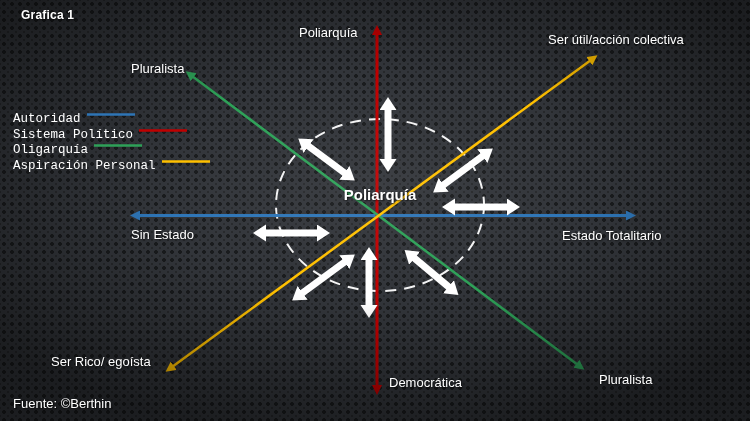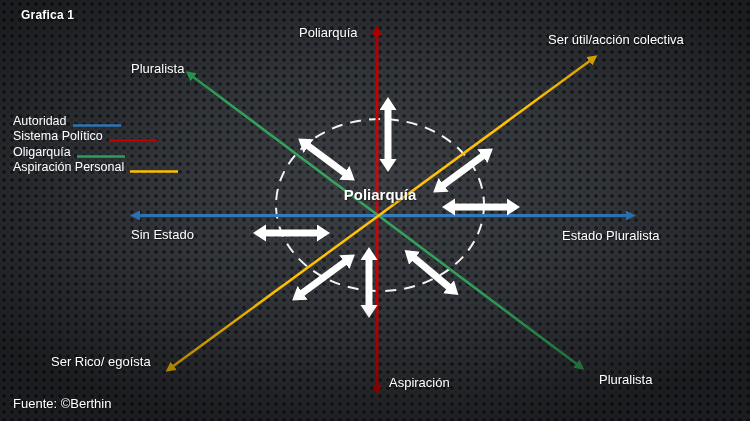--- a/index.html
+++ b/index.html
@@ -32,21 +32,21 @@
   .lbl-ser-rico   { left:51px;  top:354px; }
   .lbl-oligarquia { left:389px; top:375px; }
   .lbl-autoritaria{ left:599px; top:372px; }
   .lbl-fuente     { left:13px;  top:396px; font-size:13px; }
   .center-label {
     position:absolute; left:280px; top:186px; width:200px; text-align:center;
     color:#fff; font-weight:bold; font-size:15px; line-height:18px;
     text-shadow:1px 1px 2px rgba(0,0,0,0.65);
   }
   .legend { position:absolute; left:13px; top:112px; color:#fff; font-size:12.5px; }
-  .legend-row { display:flex; align-items:flex-end; height:15.5px; }
+  .legend-row { display:flex; align-items:flex-start; height:15.5px;font-family:Liberation Mono, monospace; }
   .legend-row .swatch { margin-left:5px; display:block; }
 </style>
 </head>
 <body>
 
 <div class="slide">
 
   <svg class="diagram" width="750" height="421" viewBox="0 0 750 421">
     <defs>
       <marker id="mk-blue" markerUnits="userSpaceOnUse" markerWidth="13" markerHeight="11" refX="2" refY="5" orient="auto-start-reverse">
@@ -111,23 +111,23 @@
       <svg class="swatch" width="50" height="5">
         <line x1="1" y1="2.5" x2="49" y2="2.5" stroke-width="2.5" stroke="#FFC000"></line>
       </svg>
     </div>
   </div>
 
   <div class="label lbl-poliarquia">Poliarquía</div>
   <div class="label lbl-pluralista">Pluralista</div>
   <div class="label lbl-ser-util">Ser útil/acción colectiva</div>
   <div class="label lbl-sin-estado">Sin Estado</div>
-  <div class="label lbl-estado-tot">Estado Pluralista</div>
+  <div class="label lbl-estado-tot">Estado Totalitario</div>
   <div class="label lbl-ser-rico">Ser Rico/ egoísta</div>
-  <div class="label lbl-oligarquia">Aspiración</div>
+  <div class="label lbl-oligarquia">Democrática</div>
   <div class="label lbl-autoritaria">Pluralista</div>
 
   <div class="center-label">
     <div>Poliarquía</div>
   </div>
 
   <div class="label lbl-fuente">Fuente: ©Berthin</div>
 </div>
 
 </body></html>

